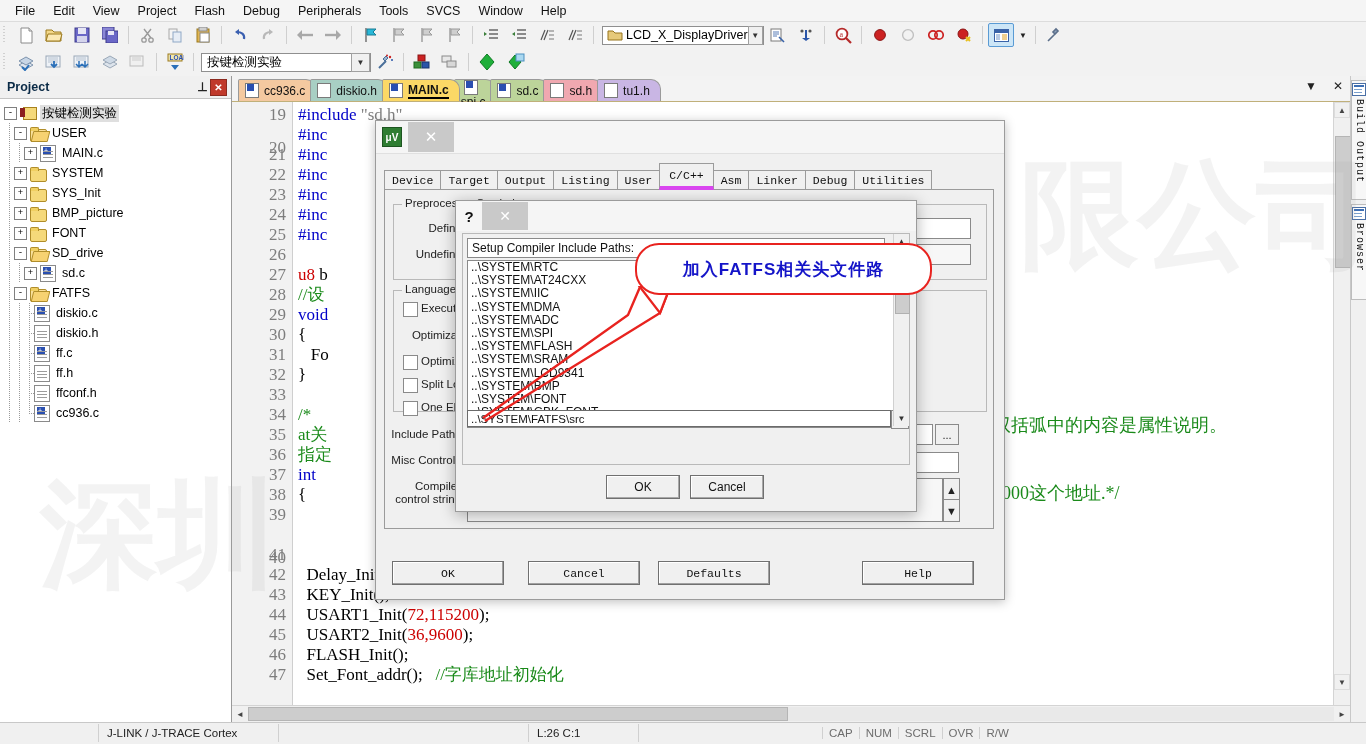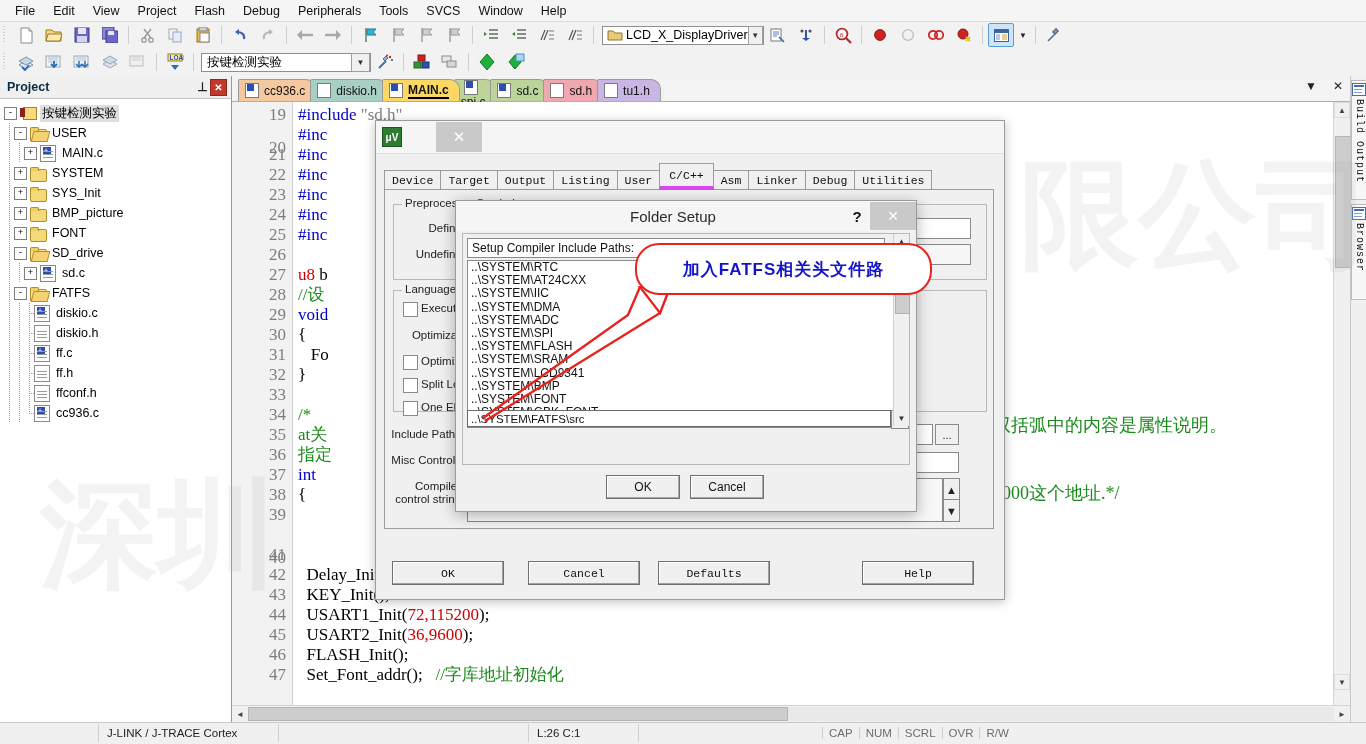--- a/index.html
+++ b/index.html
@@ -190,21 +190,21 @@
   #statusbar .cell{height:18px;display:flex;align-items:center;padding:0 8px;
      border-left:1px solid #d0d0d0;box-sizing:border-box;}
   #statusbar .sm{border-left:1px solid #d0d0d0;color:#6d6d6d;padding:0 6px;}
 
   
   #optdlg{
     position:absolute;left:375px;top:120px;width:628px;height:478px;
     background:#f0f0f0;border:1px solid #9b9b9b;box-shadow:0 2px 10px rgba(0,0,0,.25);
   }
   #optTitle{height:32px;display:flex;align-items:center;background:#f5f5f5;
-     border-bottom:1px solid #e0e0e0;gap:28px;}
+     border-bottom:1px solid #e0e0e0;}
   #optTitle .uvico{width:18px;height:18px;margin:0 6px;background:#2f7d32;border:1px solid #1d5520;
      display:flex;align-items:center;justify-content:center;color:#fff;font-size:10px;font-weight:bold;}
   #optTitle .t{flex:1;text-align:center;font-size:15px;color:#2b2b2b;}
   #optTitle .x{width:46px;height:30px;display:flex;align-items:center;justify-content:center;
      background:#c9c9c9;color:#fff;font-size:15px;cursor:default;}
   #optTabs{display:flex;align-items:flex-end;height:22px;margin:14px 0 0 8px;}
   .otab{font-family:"Liberation Mono",monospace;font-size:11.5px;color:#111;
      padding:3px 7px 3px 7px;border:1px solid #9b9b9b;border-bottom:none;background:#f0f0f0;
      margin-right:-1px;cursor:default;}
   .otab.active{background:#f0f0f0;font-weight:normal;position:relative;z-index:3;
@@ -951,21 +951,20 @@
   <div id="optBtns">
     <div class="obtn" style="left:16px;width:110px;">OK</div>
     <div class="obtn" style="left:152px;width:110px;">Cancel</div>
     <div class="obtn" style="left:282px;width:110px;">Defaults</div>
     <div class="obtn" style="left:486px;width:110px;">Help</div>
   </div>
 </div>
 
 <div id="foldlg">
   <div id="folTitle">
-    <div class="t">Folder Setup</div>
     <div class="q">?</div>
     <div class="x">✕</div>
   </div>
 
   <div id="folInner">
     <div id="folLabelBar">Setup Compiler Include Paths:</div>
     <div id="folList">
         <div class="pitem">..\SYSTEM\RTC</div>
         <div class="pitem">..\SYSTEM\AT24CXX</div>
         <div class="pitem">..\SYSTEM\IIC</div>

